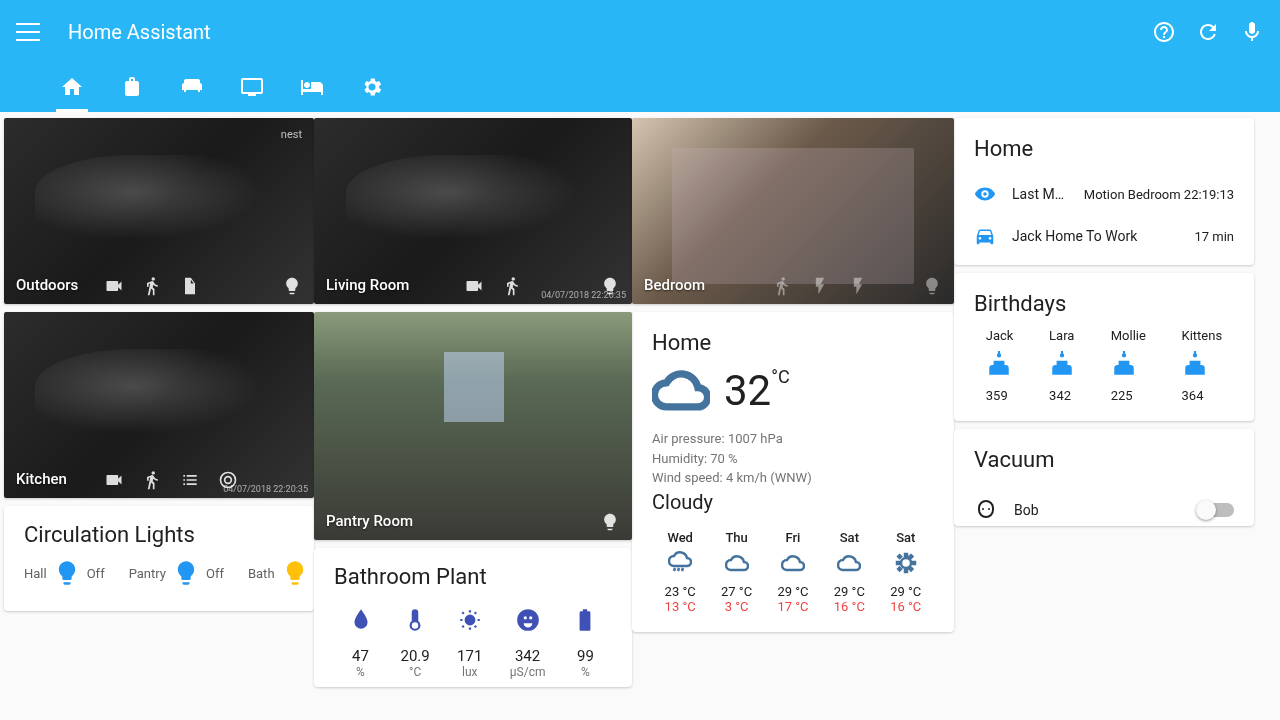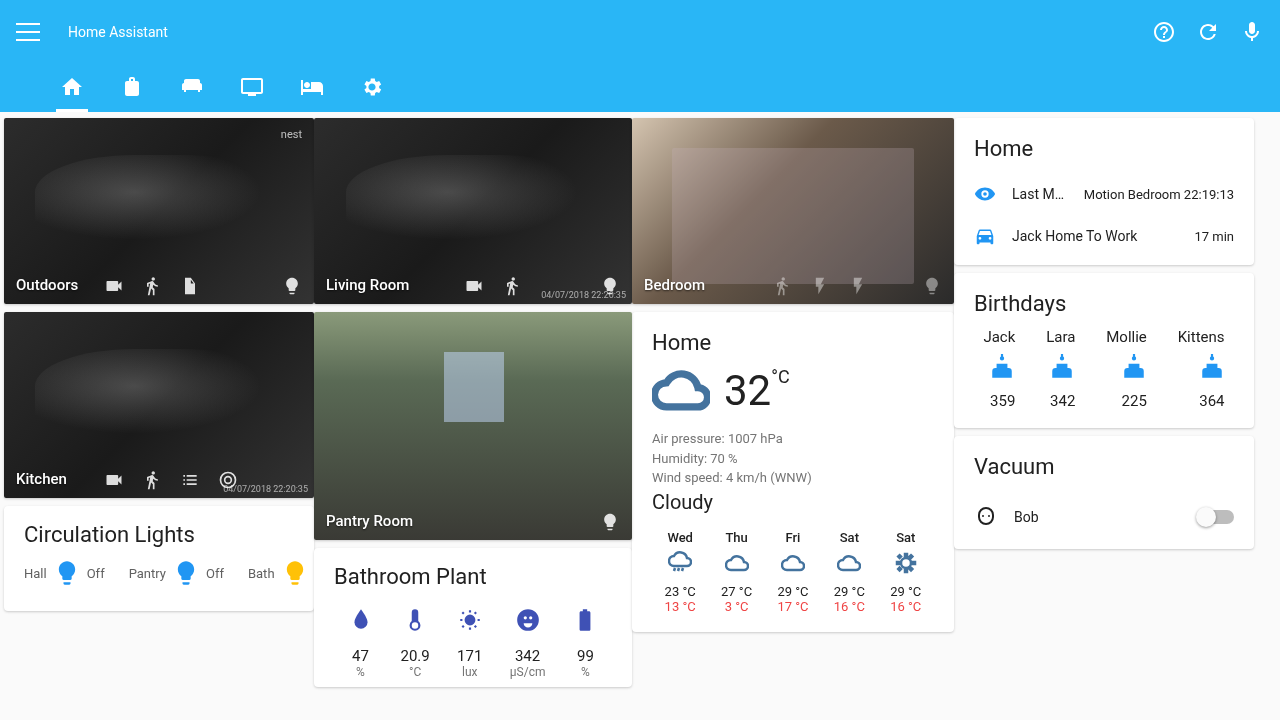--- a/index.html
+++ b/index.html
@@ -1,21 +1,21 @@
 <!DOCTYPE html>
 <html><head>
 <meta charset="utf-8">
 <style>
 * { box-sizing: border-box; margin: 0; padding: 0; }
 body { font-family: Roboto, "Helvetica Neue", Arial, sans-serif; background: #fafafa; color: #212121; width: 1280px; height: 720px; overflow: hidden; }
 .header { background: #29b6f6; color: #fff; }
 .header-top { display: flex; align-items: center; height: 64px; padding: 0 16px; }
 .menu-btn { width: 24px; height: 24px; cursor: pointer; display: flex; flex-direction: column; justify-content: space-around; }
 .menu-btn span { display: block; height: 2px; background: #fff; }
-.app-title { font-size: 14px; font-weight: 400; margin-left: 28px; }
+.app-title { font-size: 20px; font-weight: 400; margin-left: 28px; }
 .header-spacer { flex: 1; }
 .header-icons { display: flex; gap: 20px; align-items: center; }
 .header-icons svg { width: 24px; height: 24px; fill: #fff; cursor: pointer; }
 .tabs { display: flex; gap: 28px; padding: 0 56px; height: 48px; align-items: center; }
 .tab { width: 32px; height: 48px; display: flex; align-items: center; justify-content: center; cursor: pointer; border-bottom: 3px solid transparent; }
 .tab.active { border-bottom-color: #fff; }
 .tab svg { width: 24px; height: 24px; fill: #fff; }
 
 .content { display: flex; padding: 6px 4px; }
 .col { display: flex; flex-direction: column; gap: 8px; }
@@ -66,24 +66,24 @@
 .fday svg { width: 24px; height: 24px; fill: none; stroke: #44739e; stroke-width: 2.5; margin-bottom: 6px; }
 .fday .hi { }
 .fday .lo { color: #ef4444; }
 
 .home-row { display: flex; align-items: center; padding: 10px 20px; gap: 16px; font-size: 14px; }
 .home-row svg { width: 22px; height: 22px; fill: #2196f3; flex: 0 0 22px; }
 .home-row .lab { flex: 1; color: #212121; white-space: nowrap; overflow: hidden; text-overflow: ellipsis; }
 .home-row .val { color: #212121; text-align: right; font-size: 13px; }
 
 .bday { display: flex; justify-content: space-around; padding: 0 14px 18px; }
-.bday-item { text-align: right; font-size: 15px; }
+.bday-item { text-align: left; font-size: 13px; }
 .bday-item svg { width: 26px; height: 26px; fill: #2196f3; margin: 8px 0; }
 
-.vacuum-row { display: flex; align-items: center; padding: 14px 20px 20px; gap: 16px; }
+.vacuum-row { display: flex; align-items: center; padding: 14px 20px 4px; gap: 16px; }
 .vacuum-row svg.vi { width: 24px; height: 24px; fill: #212121; }
 .vacuum-row .name { flex: 1; font-size: 14px; }
 .toggle { width: 36px; height: 14px; background: #bdbdbd; border-radius: 7px; position: relative; cursor: pointer; }
 .toggle::after { content: ''; position: absolute; left: -2px; top: -3px; width: 20px; height: 20px; background: #fafafa; border-radius: 50%; box-shadow: 0 1px 3px rgba(0,0,0,0.4); }
 
 
 .camera.dark::after { content:''; position:absolute; left:10%; top:20%; right:10%; bottom:30%; background: radial-gradient(ellipse at 40% 40%, rgba(180,180,180,0.3), transparent 60%); border-radius: 40% 40% 20% 20%; }
 </style>
 </head>
 <body>

